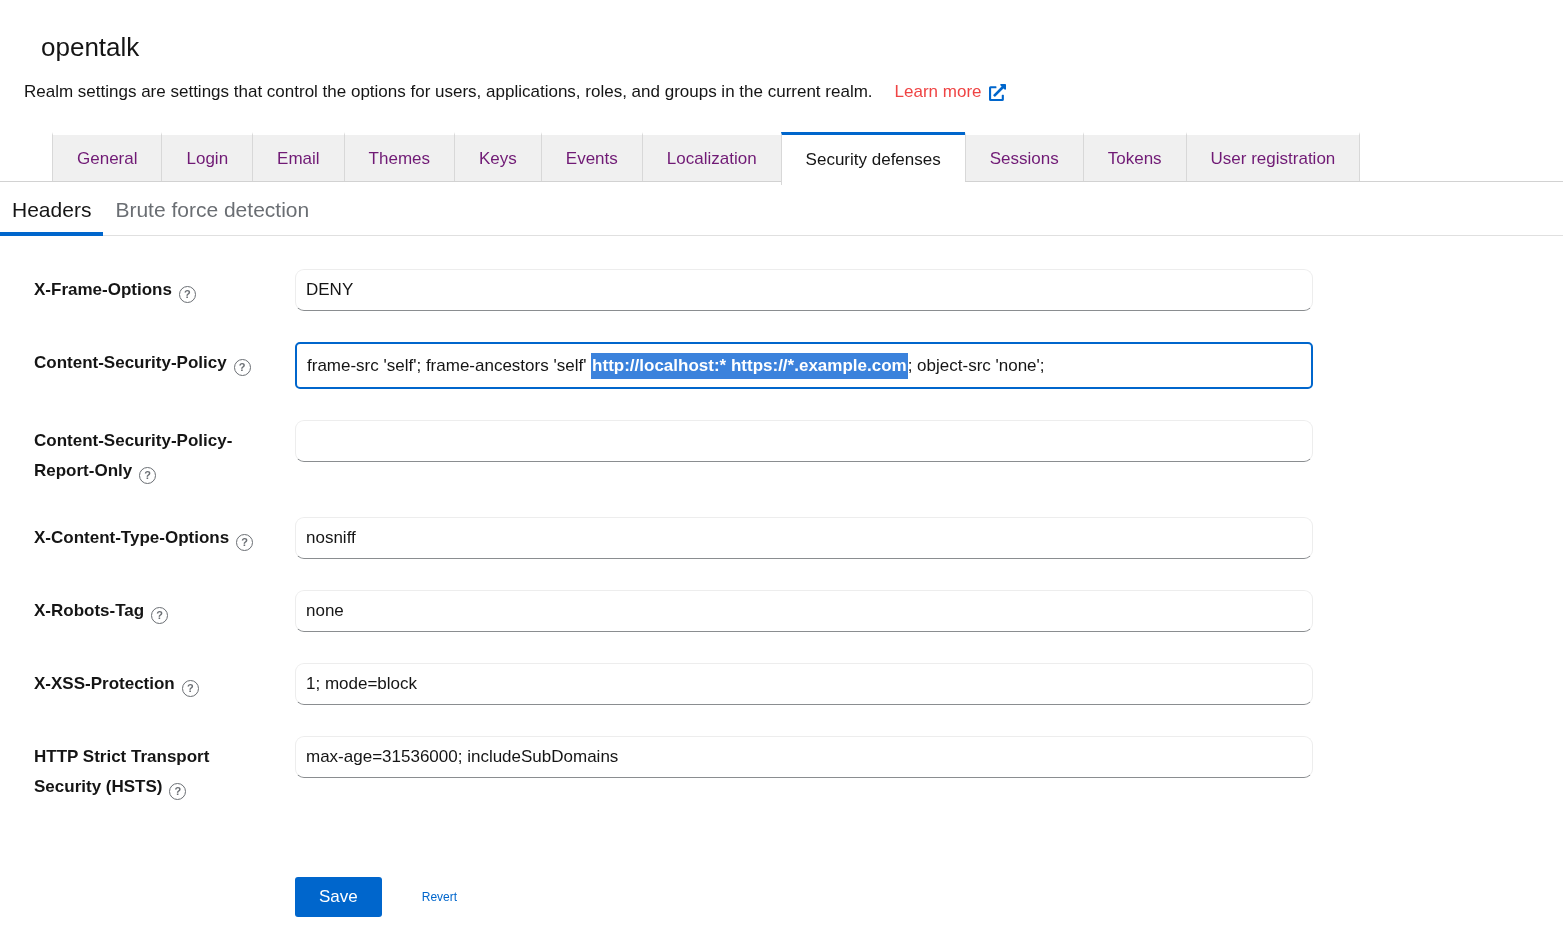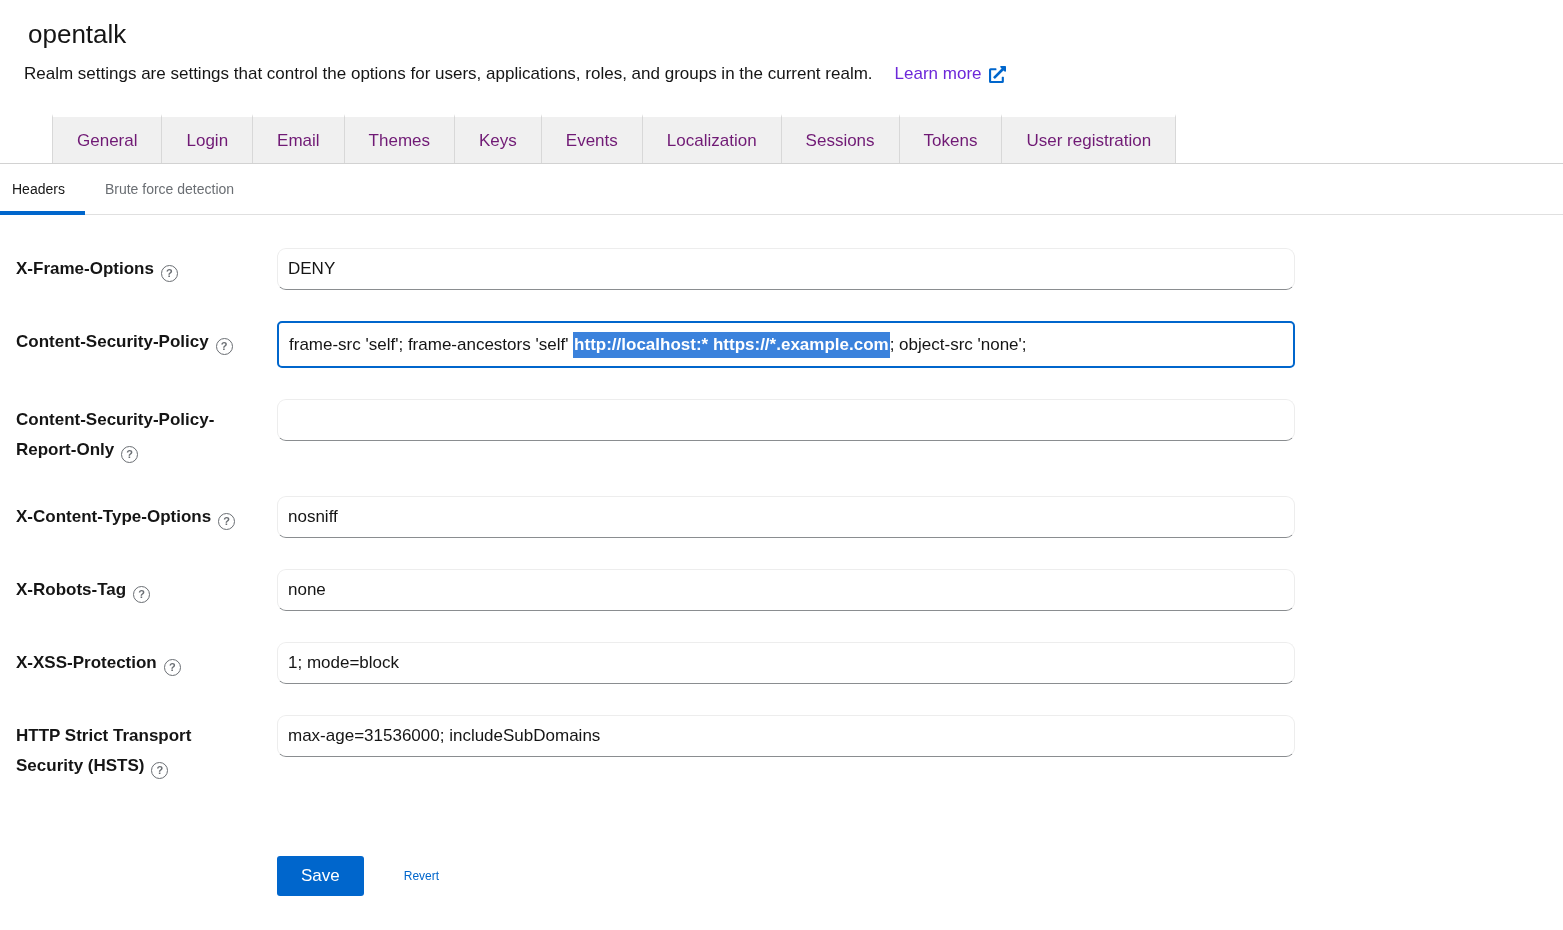--- a/index.html
+++ b/index.html
@@ -6,24 +6,24 @@
   html, body { margin: 0; padding: 0; }
   body {
     width: 1563px; height: 930px; overflow: hidden;
     background: #ffffff;
     font-family: "Liberation Sans", sans-serif;
     color: #151515;
   }
 
   
   .header { padding: 14px 24px 0 24px; }
-  .page-title { margin: 4px; font-size: 26px; line-height: 32px; font-weight: 500; color: #151515; }
+  .page-title { margin: 17px; font-size: 26px; line-height: 32px; font-weight: 500; color: #151515; }
   .subtitle-row { margin-top: 12px; display: flex; align-items: center; gap: 22px; font-size: 17px; line-height: 24px; }
   .subtitle { color: #151515; }
-  .learn-more { color: #6d28d9; text-decoration: none; display: inline-flex; align-items: center; gap: 7px; cursor: pointer; }
+  .learn-more { color: #ef4444; text-decoration: none; display: inline-flex; align-items: center; gap: 7px; cursor: pointer; }
   .learn-more svg { display: block; }
 
   
   .tabs-wrap { position: relative; margin-top: 28px; }
   .tabs-wrap::after { content:''; position: absolute; left: 0; right: 0; top: 49px; height: 1px; background: #d2d2d2; z-index: 0; }
   .tabs { display: flex; padding-left: 52px; align-items: flex-start; position: relative; }
   .tab {
     height: 50px; padding: 0 24px;
     display: flex; align-items: center;
     font-size: 17px; color: #701a75;
@@ -35,30 +35,30 @@
   .tab:last-child { border-right: 1px solid #d8d8d8; }
   .tab.active {
     background: #ffffff; color: #151515;
     border-top-color: #0066cc;
     height: 53px; position: relative; z-index: 2;
   }
 
   
   .subtabs { display: flex; border-bottom: 1px solid #e0e0e0; position: relative; }
   .subtab {
-    height: 50px; padding: 0 20px;
+    height: 50px; padding: 0 12px;
     display: flex; align-items: center;
-    font-size: 14px; color: #6a6e73; cursor: pointer; position: relative;
+    font-size: 21px; color: #6a6e73; cursor: pointer; position: relative;
   }
   .subtab:first-child { padding-left: 12px; }
   .subtab.active { color: #151515; }
   .subtab.active::after { content:''; position: absolute; left: 0; right: 0; bottom: -1px; height: 4px; background: #0066cc; }
 
   
-  .form { padding: 33px 0 0 16px; }
+  .form { padding: 33px 0 0 34px; }
   .form-row { display: flex; align-items: flex-start; margin-bottom: 31px; }
   .form-label {
     width: 261px; padding: 6px 14px 0 0;
     font-size: 17px; font-weight: 700; line-height: 30px; color: #151515;
   }
   .help-icon {
     display: inline-flex; align-items: center; justify-content: center;
     width: 17px; height: 17px; border: 1.5px solid #6a6e73; border-radius: 50%;
     font-size: 11px; font-weight: 700; color: #6a6e73;
     margin-left: 7px; vertical-align: -3px; cursor: pointer;
@@ -107,20 +107,21 @@
 
 <div class="tabs-wrap">
   <div class="tabs">
     <div class="tab">General</div>
     <div class="tab">Login</div>
     <div class="tab">Email</div>
     <div class="tab">Themes</div>
     <div class="tab">Keys</div>
     <div class="tab">Events</div>
     <div class="tab">Localization</div>
+    <div class="tab active">Security defenses</div>
     <div class="tab">Sessions</div>
     <div class="tab">Tokens</div>
     <div class="tab">User registration</div>
   </div>
 </div>
 
 <div class="subtabs">
   <div class="subtab active">Headers</div>
   <div class="subtab">Brute force detection</div>
 </div>

